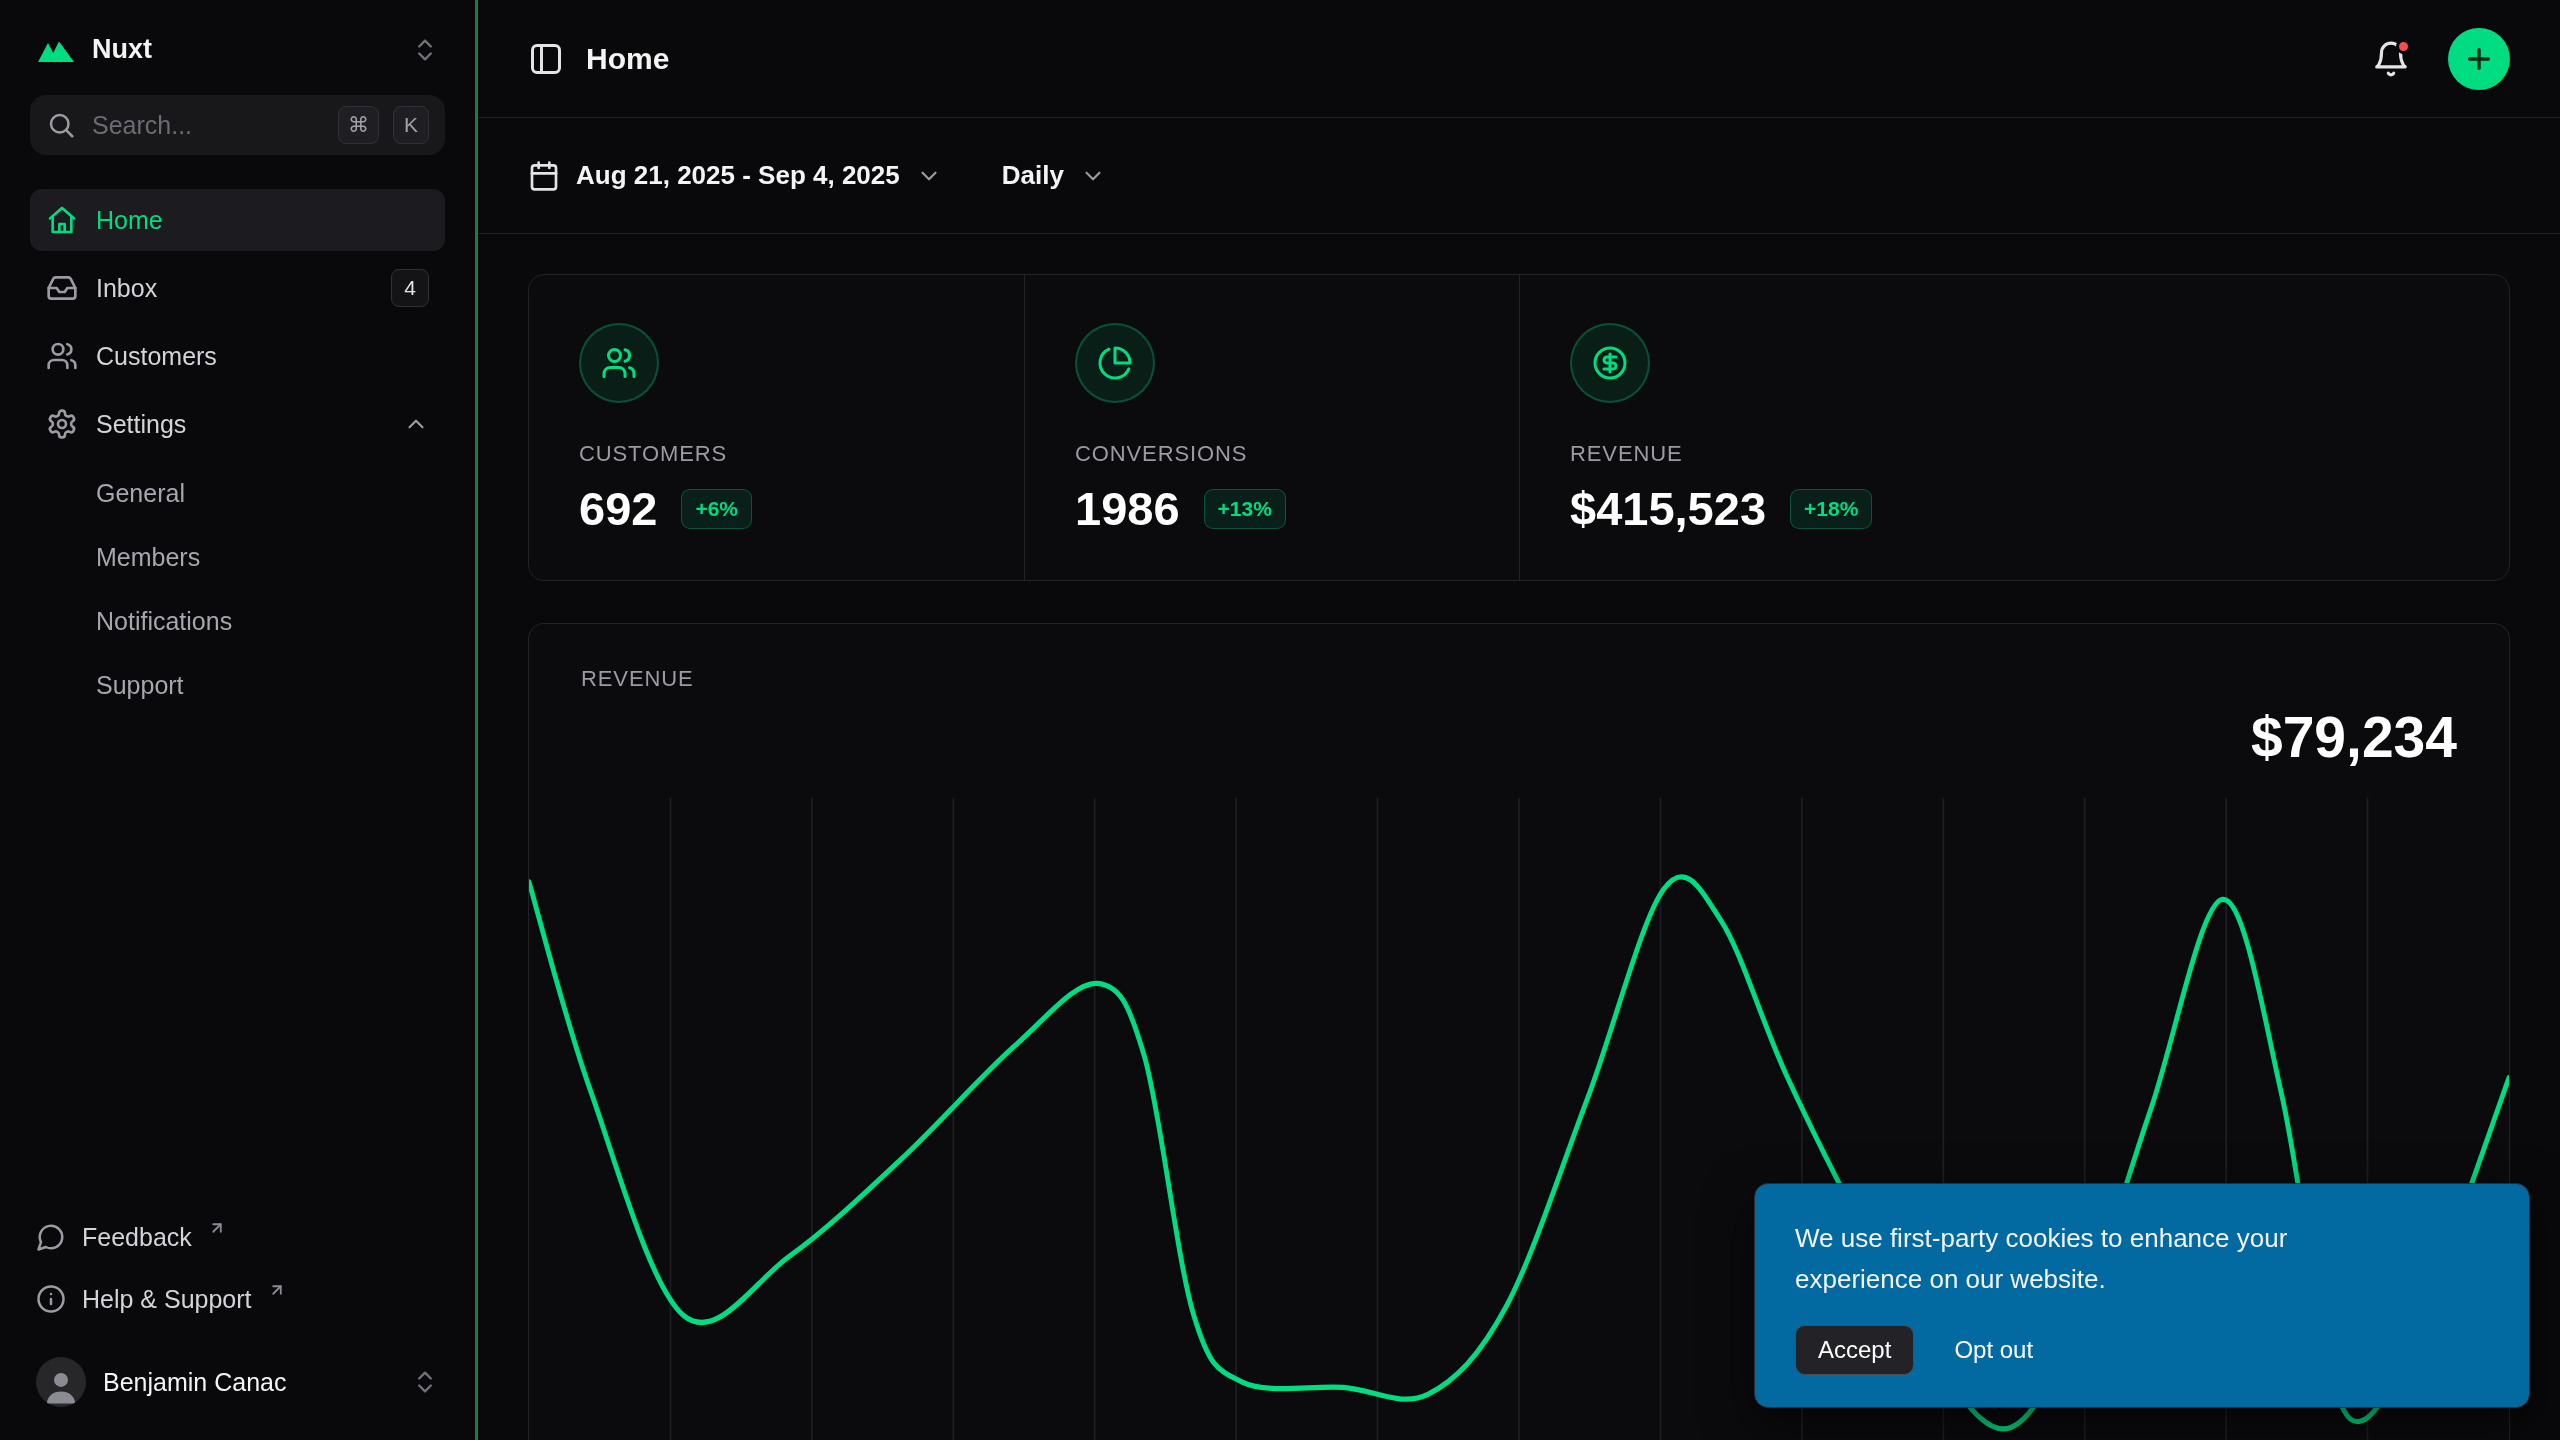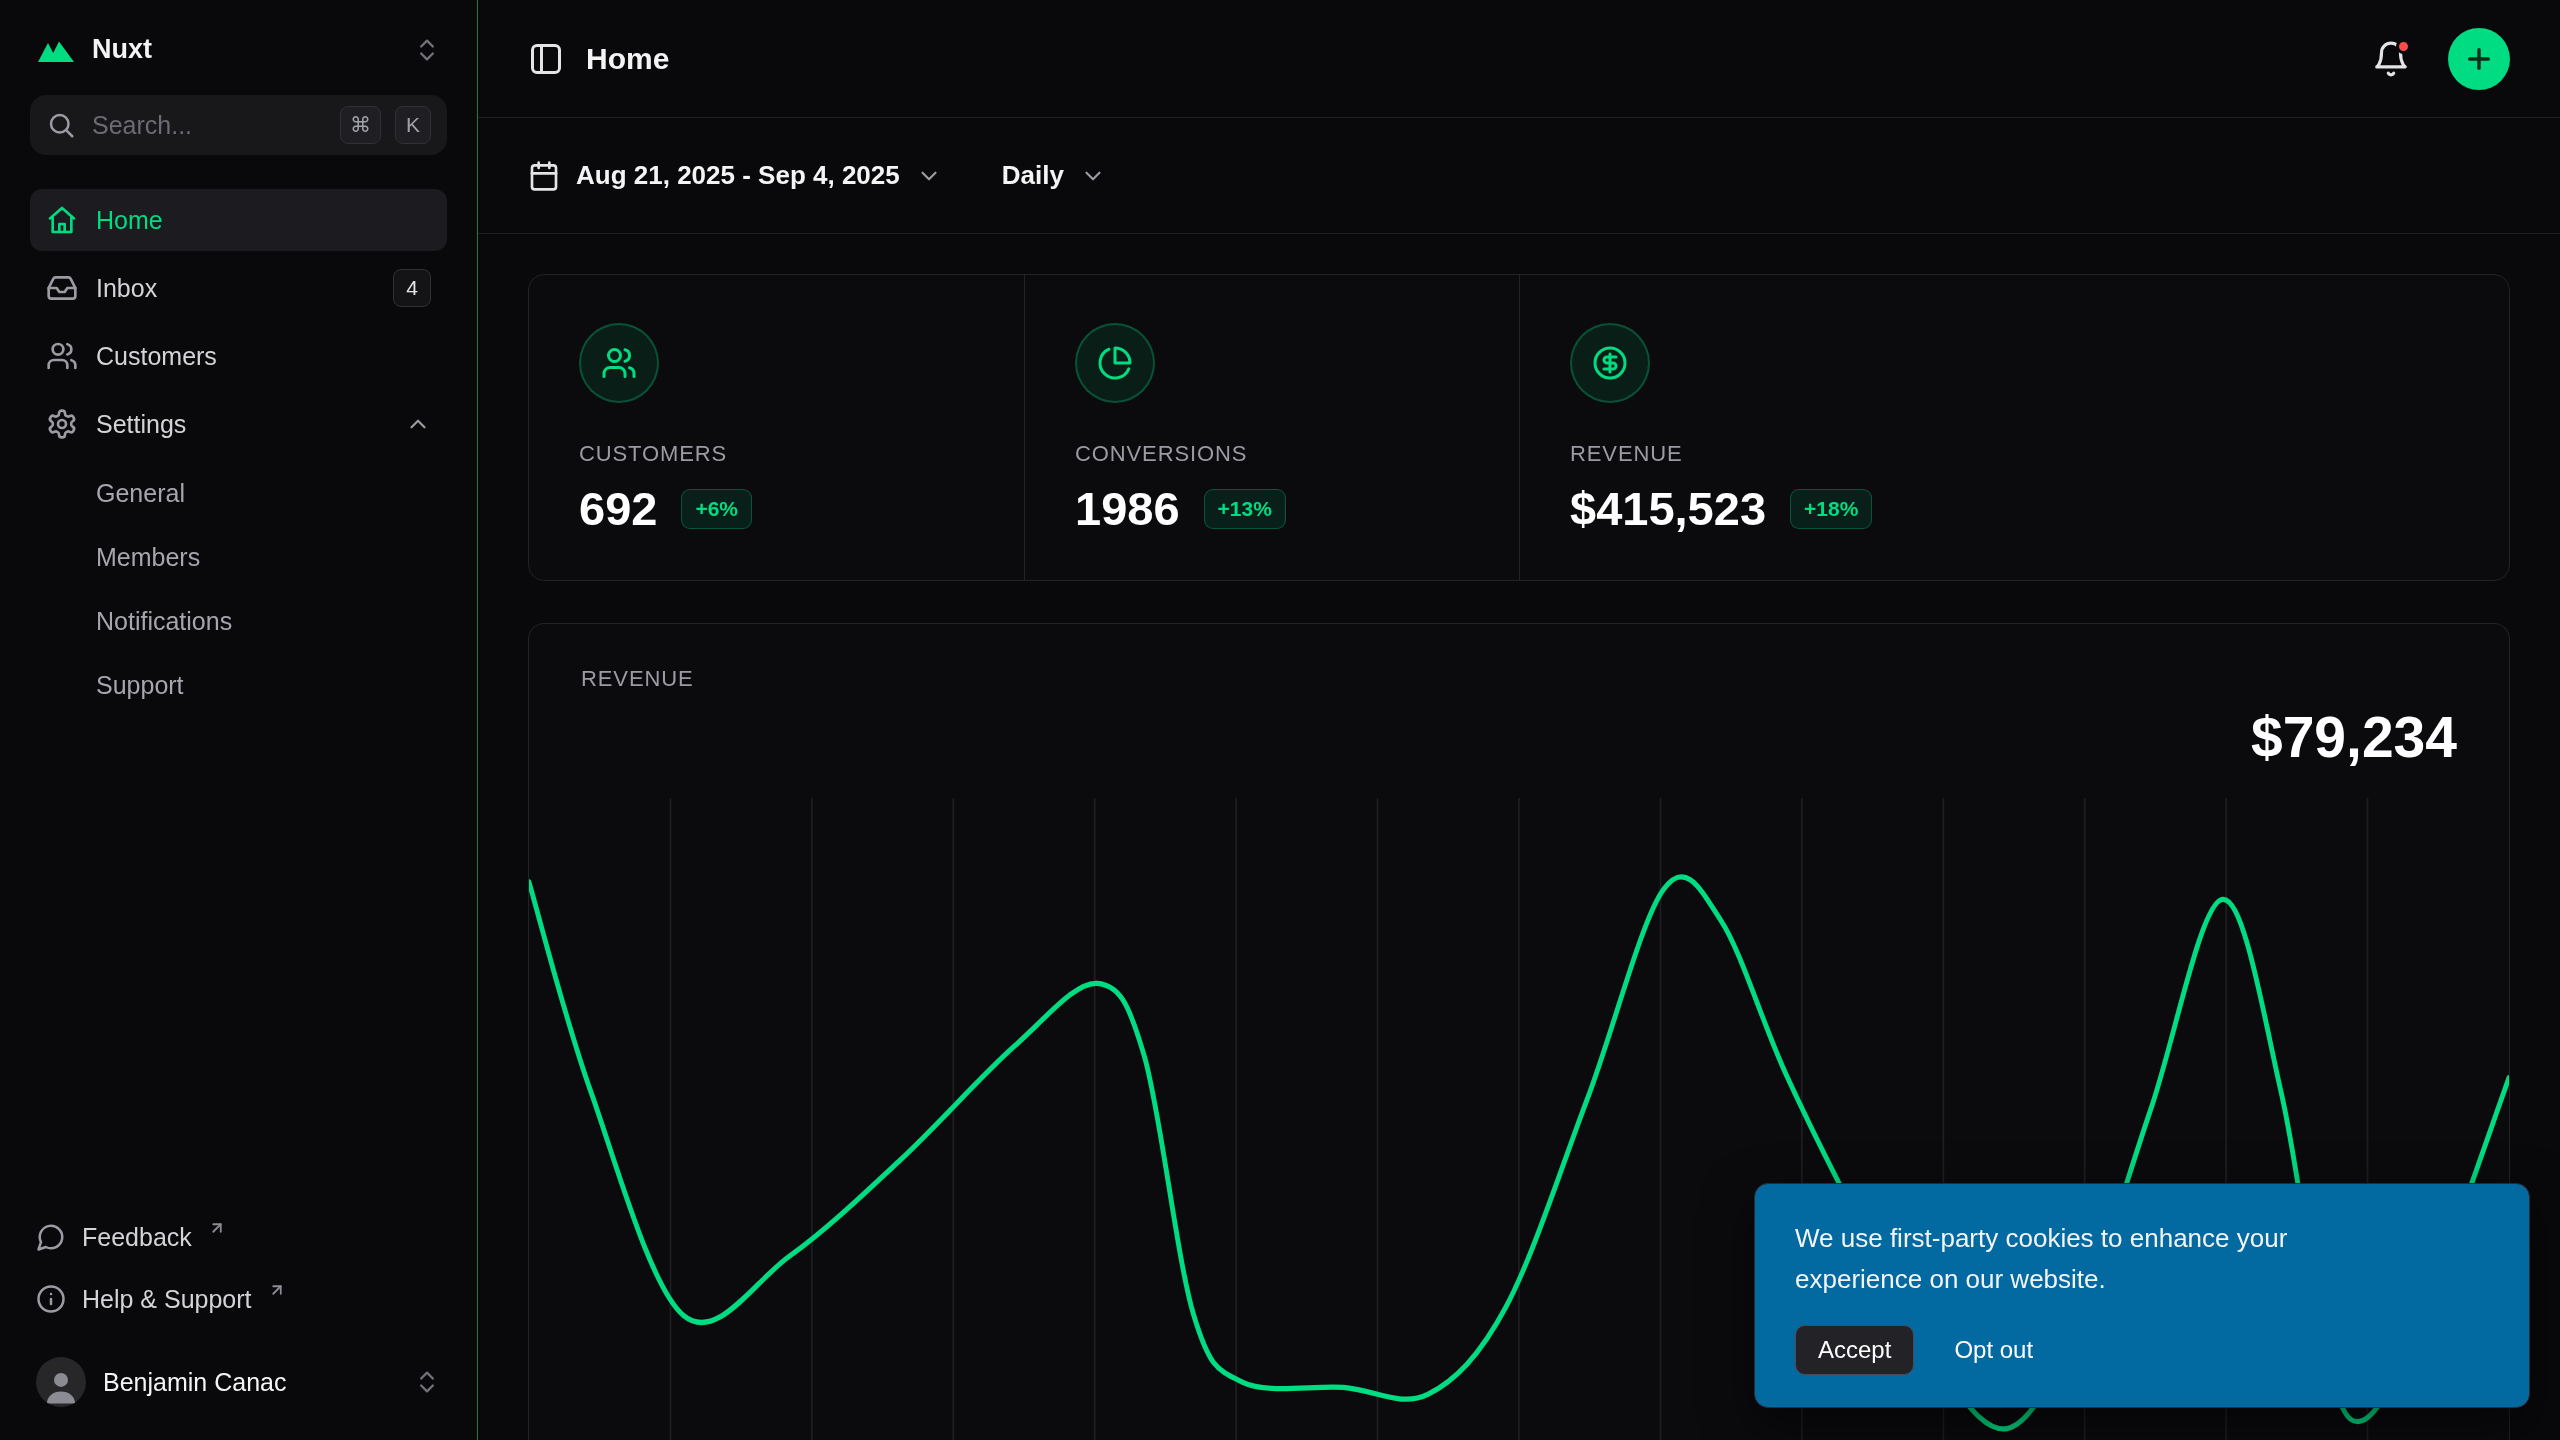--- a/index.html
+++ b/index.html
@@ -11,21 +11,21 @@
   }
   .ic { display: inline-flex; align-items: center; justify-content: center; flex: none; }
   .ic svg { width: 100%; height: 100%; }
   button { background: none; border: none; color: inherit; font: inherit; padding: 0; cursor: pointer; }
 
   .app { display: flex; width: 100%; height: 100%; }
 
   
   .sidebar {
     width: 478px; flex: none; height: 100%;
-    border-right: 1px solid #15803d;
+    border-right: 3px solid #15803d;
     display: flex; flex-direction: column;
     padding: 0 30px;
   }
   .brand-row { display: flex; align-items: center; gap: 16px; padding: 34px 6px 30px; }
   .brand-logo { width: 40px; height: 28px; color: #00dc82; }
   .brand-name { font-size: 27px; font-weight: 700; color: #f4f4f5; }
   .brand-caret { margin-left: auto; width: 28px; height: 28px; color: #71717a; }
 
   .search-box {
     height: 60px; border-radius: 16px; background: #18181b;

